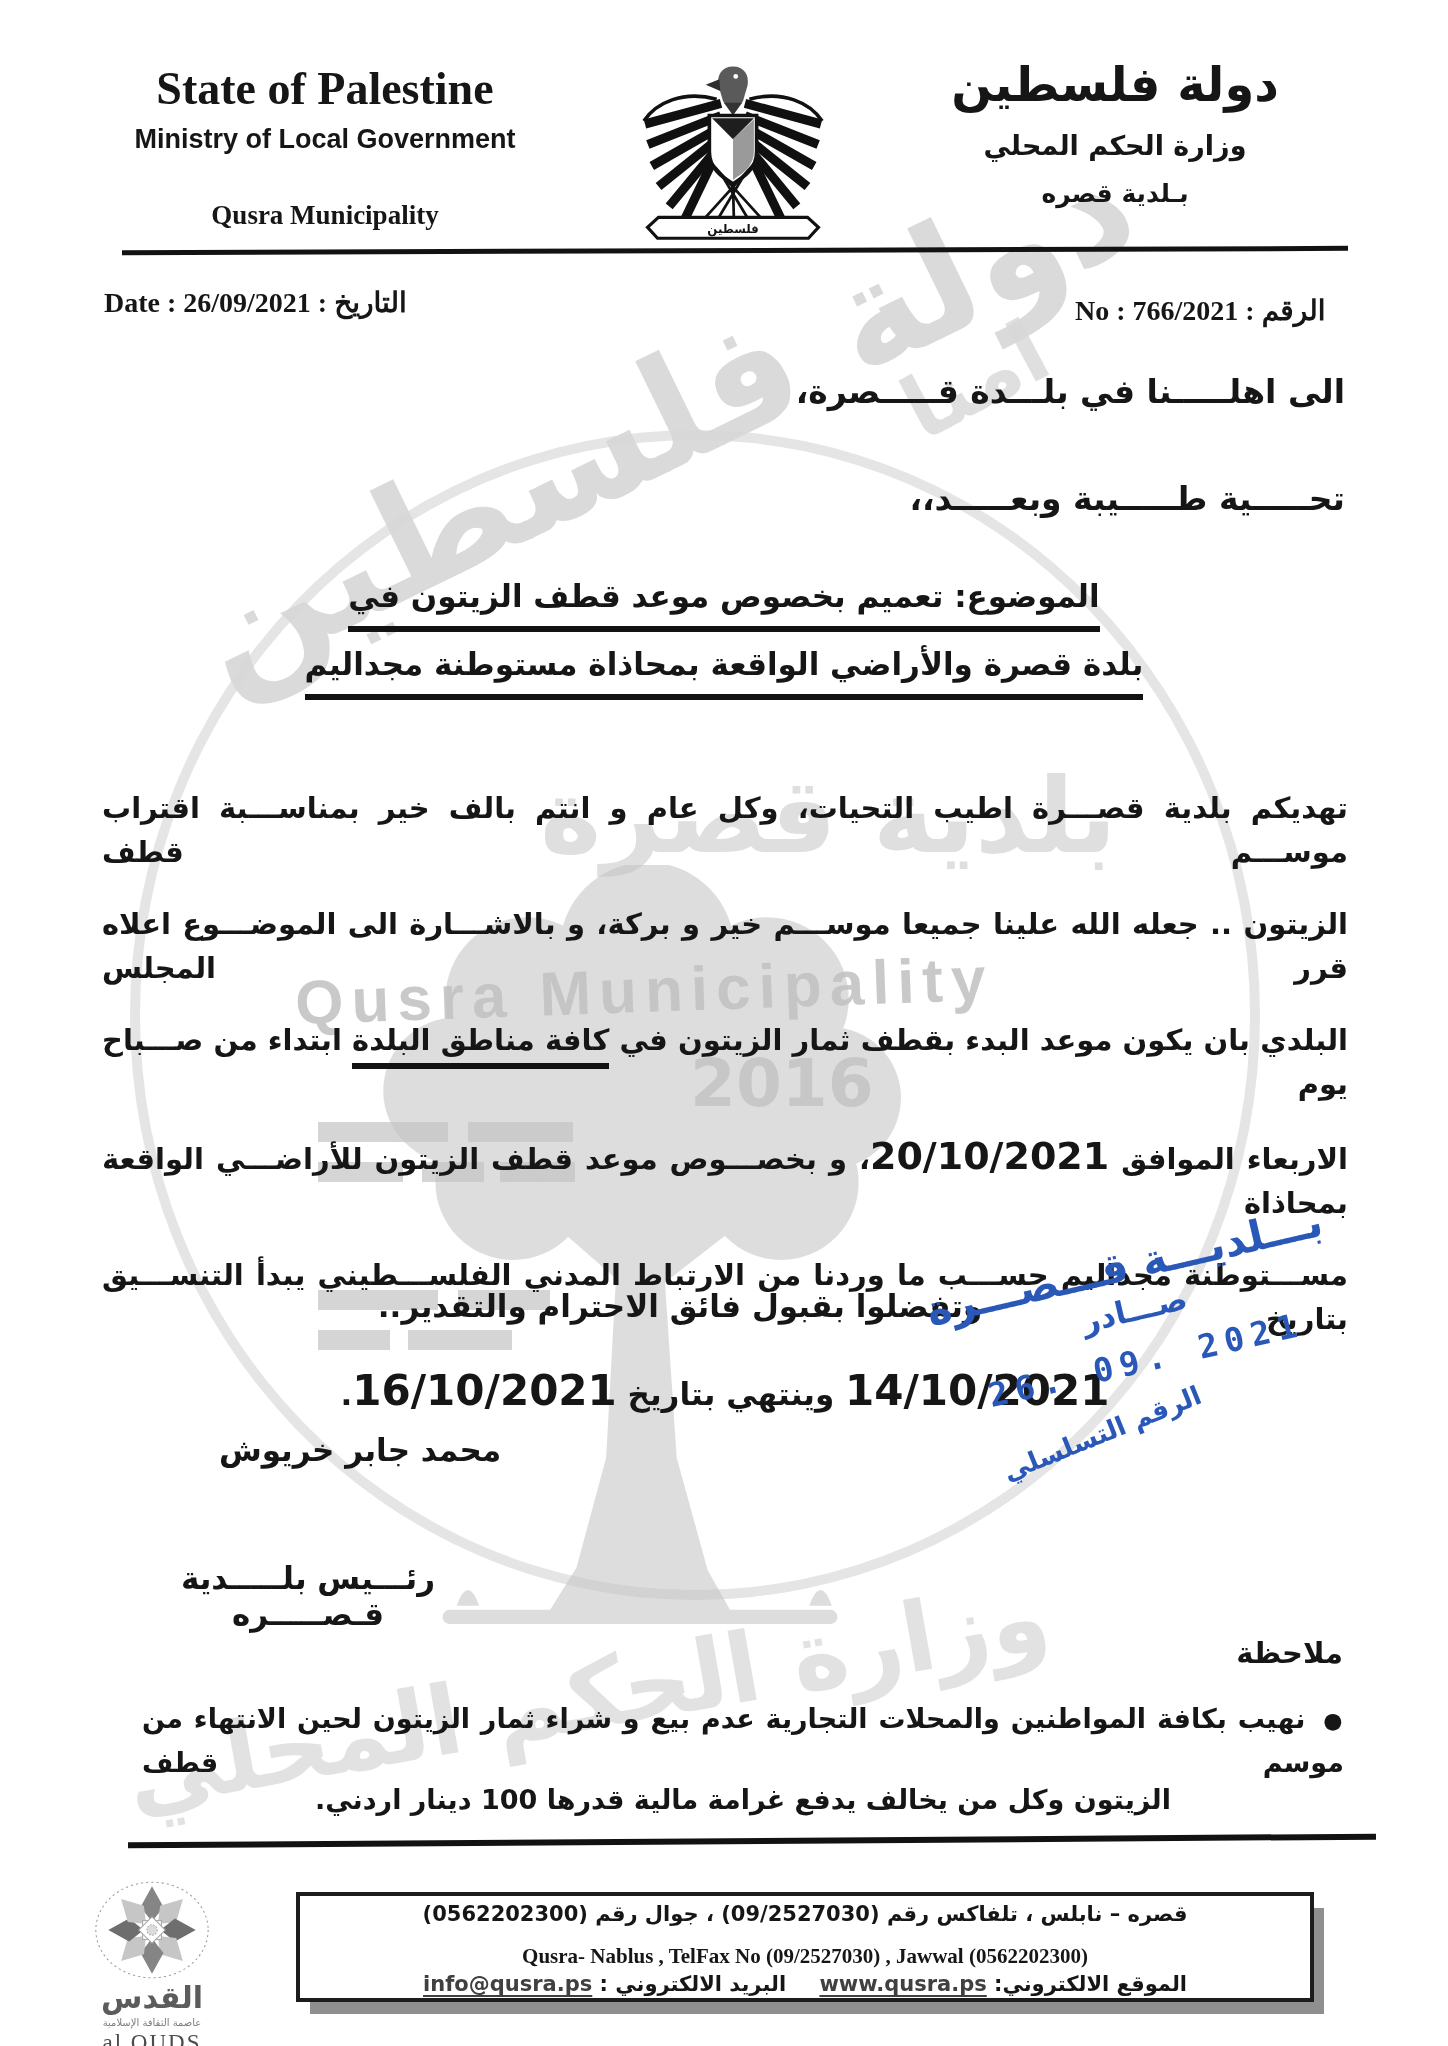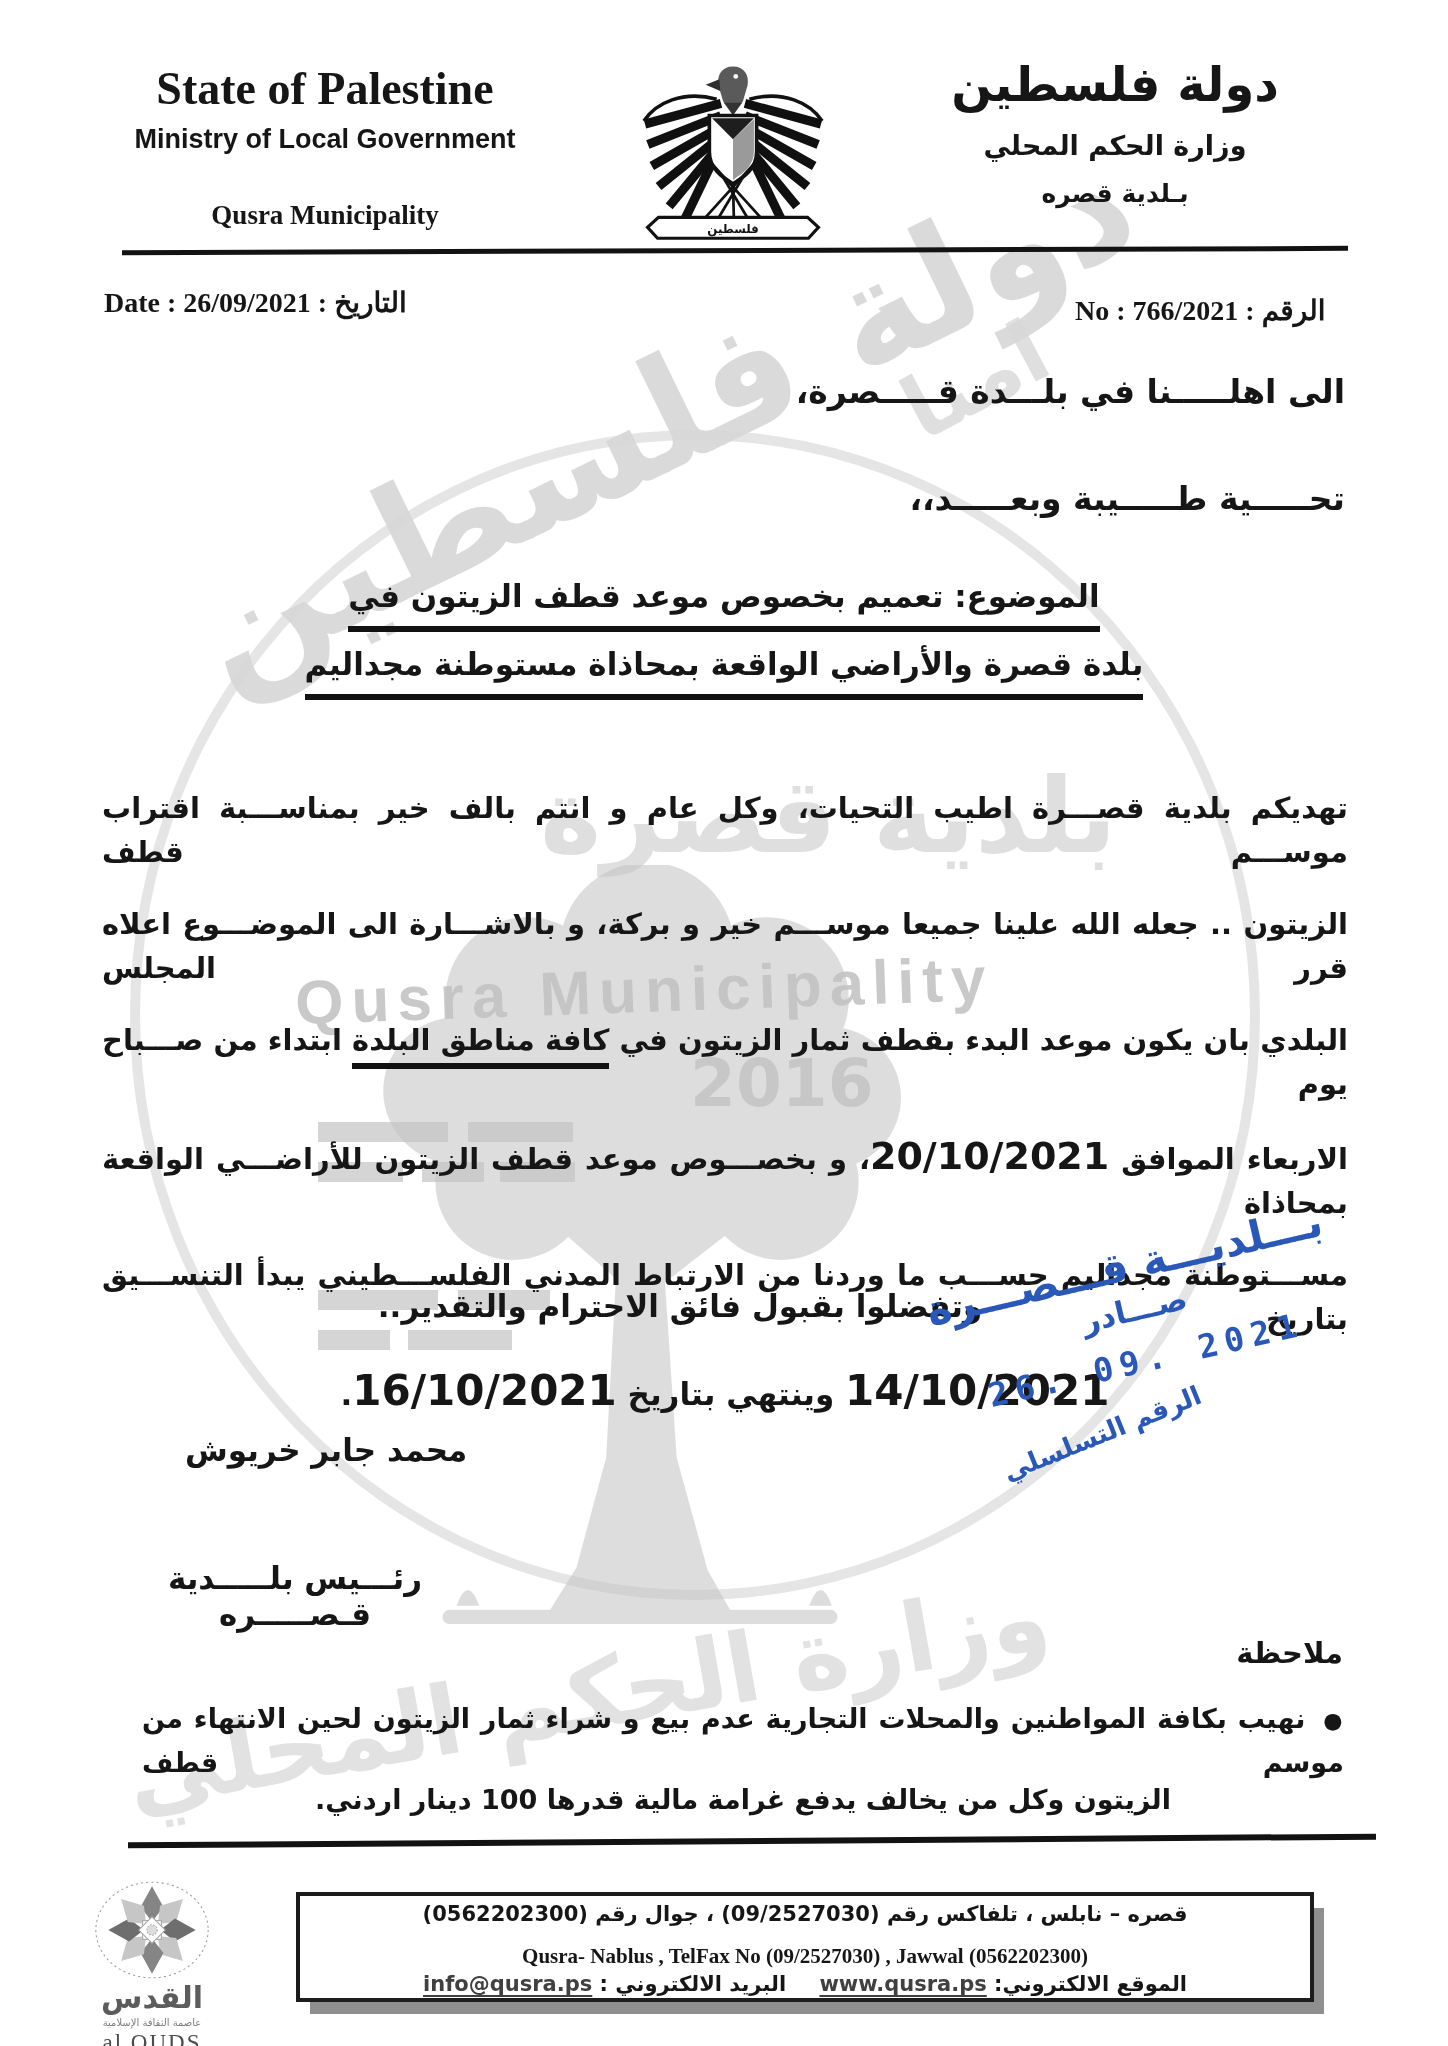--- a/index.html
+++ b/index.html
@@ -69,22 +69,22 @@
   .stamp{position:absolute; z-index:2; left:925px; top:1240px; width:430px;
     text-align:center; direction:rtl; transform:rotate(-13deg);}
   .stamp .l1{font-size:42px; font-weight:bold;}
   .stamp .l2{font-size:31px; font-weight:bold; margin-top:2px;}
   .stamp .dt{font-family:"DejaVu Sans Mono", monospace; font-size:33px; font-weight:bold;
     letter-spacing:7px; margin-top:14px; direction:ltr;}
   .stamp .serial{font-size:26px; font-weight:bold; margin-top:18px;
     transform:rotate(-9deg) translateX(-60px);}
   
   .sig-name{position:absolute; z-index:1; left:185px; top:1432px; width:350px;
-    text-align:left; font-size:31px; font-weight:bold; direction:rtl;}
-  .sig-title{position:absolute; z-index:1; left:105px; top:1560px; width:380px;
+    text-align:center; font-size:31px; font-weight:bold; direction:rtl;}
+  .sig-title{position:absolute; z-index:1; left:118px; top:1560px; width:380px;
     text-align:center; font-size:31px; font-weight:bold; direction:rtl;}
   
   .note-head{position:absolute; z-index:1; right:105px; top:1636px;
     font-size:29px; font-weight:bold; direction:rtl;}
   .note-body{position:absolute; z-index:1; left:142px; right:104px; top:1698px; direction:rtl;}
   .note-l1{font-size:27px; font-weight:bold; line-height:42px;
     text-align:justify; text-align-last:justify;}
   .note-l1 .dot{font-size:22px; padding-left:18px;}
   .note-l2{font-size:27px; font-weight:bold; text-align:center;}
   .bottom-rule{position:absolute; z-index:1; left:128px; top:1838px; width:1248px;

